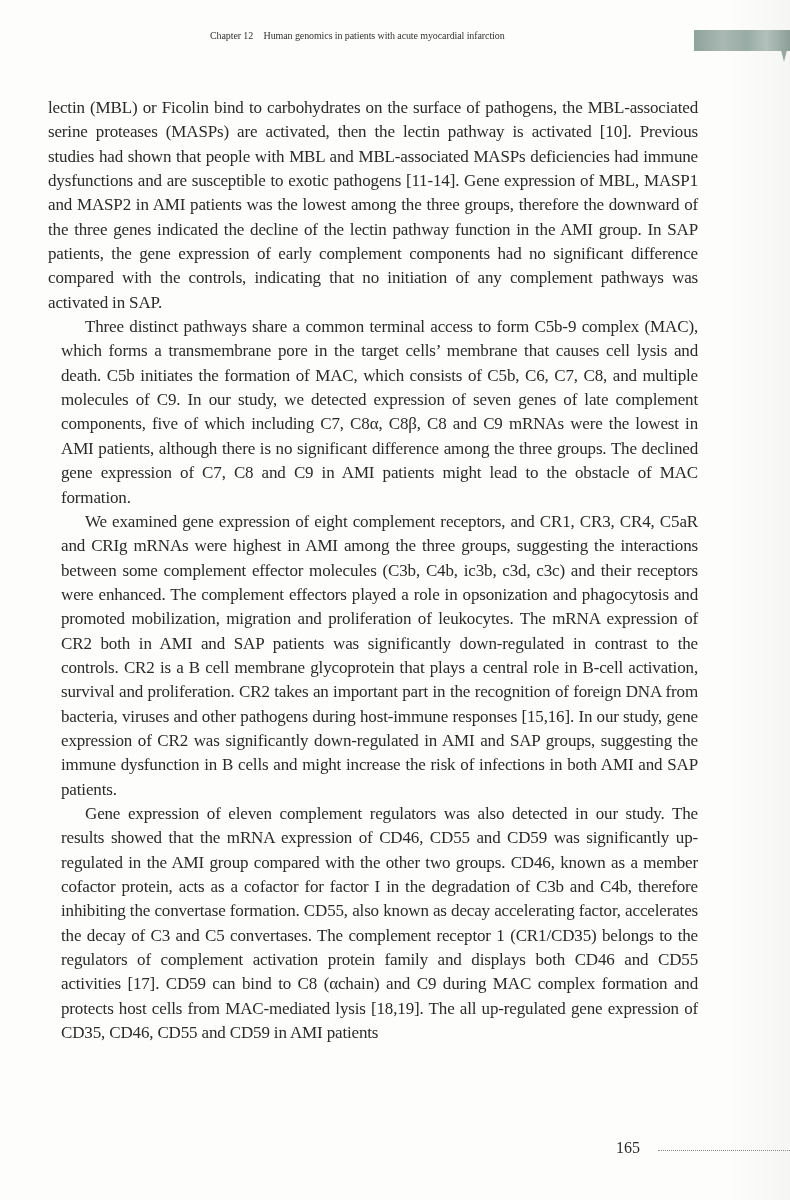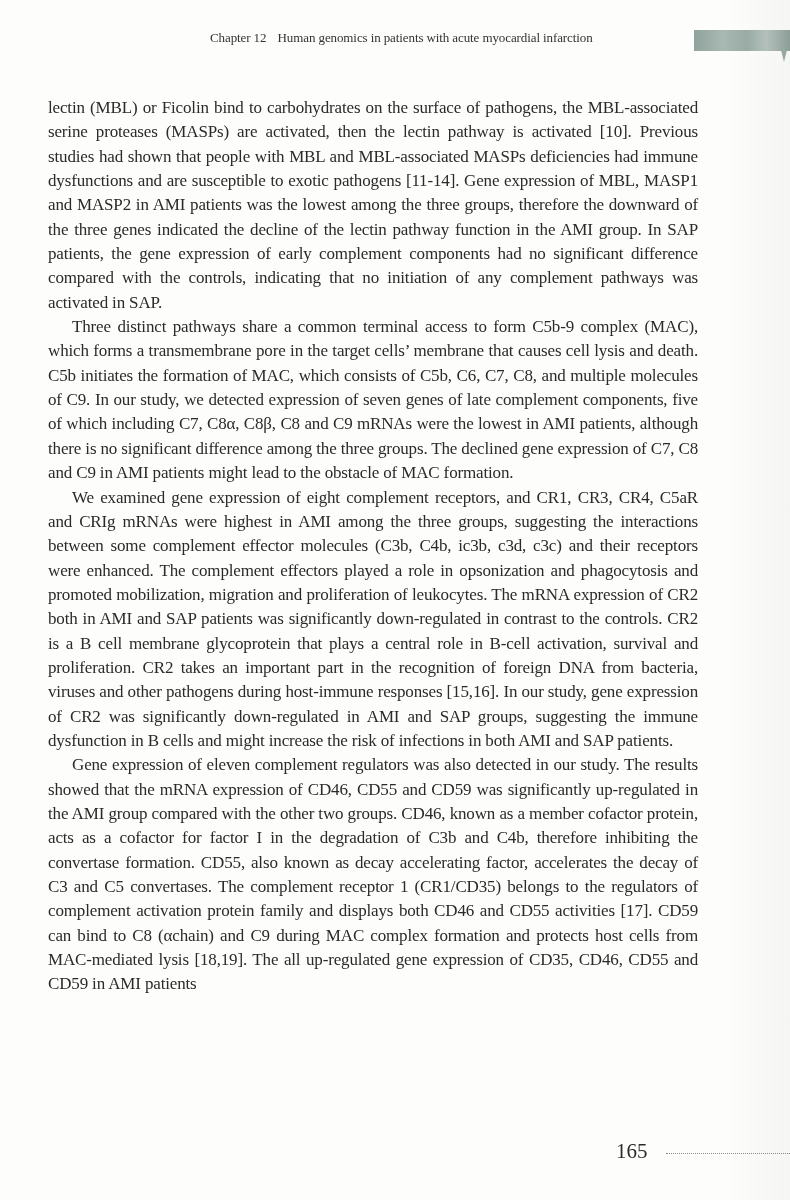--- a/index.html
+++ b/index.html
@@ -18,21 +18,21 @@
     .page-shade {
       position: absolute;
       inset: 0;
       background: linear-gradient(90deg, rgba(0,0,0,0.0) 0%, rgba(0,0,0,0.0) 92%, rgba(0,0,0,0.03) 100%);
       pointer-events: none;
     }
     .running-header {
       position: absolute;
       top: 30px;
       left: 210px;
-      font-size: 13px;
+      font-size: 10px;
       color: #333;
       white-space: nowrap;
       letter-spacing: -0.1px;
     }
     .running-header .chapter-num {
       margin-right: 8px;
     }
     .header-band {
       position: absolute;
       top: 30px;
@@ -58,30 +58,31 @@
       font-size: 17px;
       line-height: 24.35px;
       text-align: justify;
       letter-spacing: -0.15px;
     }
     .body-text p {
       margin: 0;
     }
     .body-text p.indent {
       text-indent: 24px;
+      margin-left: 13px;
     }
     .page-footer {
       position: absolute;
       top: 1139px;
       left: 616px;
       display: flex;
       align-items: center;
     }
     .page-number {
-      font-size: 21px;
+      font-size: 16px;
       color: #2a2a2a;
     }
     .dotted-rule {
       margin-left: 18px;
       width: 132px;
       border-top: 1px dotted #8a8a8a;
       height: 0;
       margin-top: 4px;
     }
   </style>

